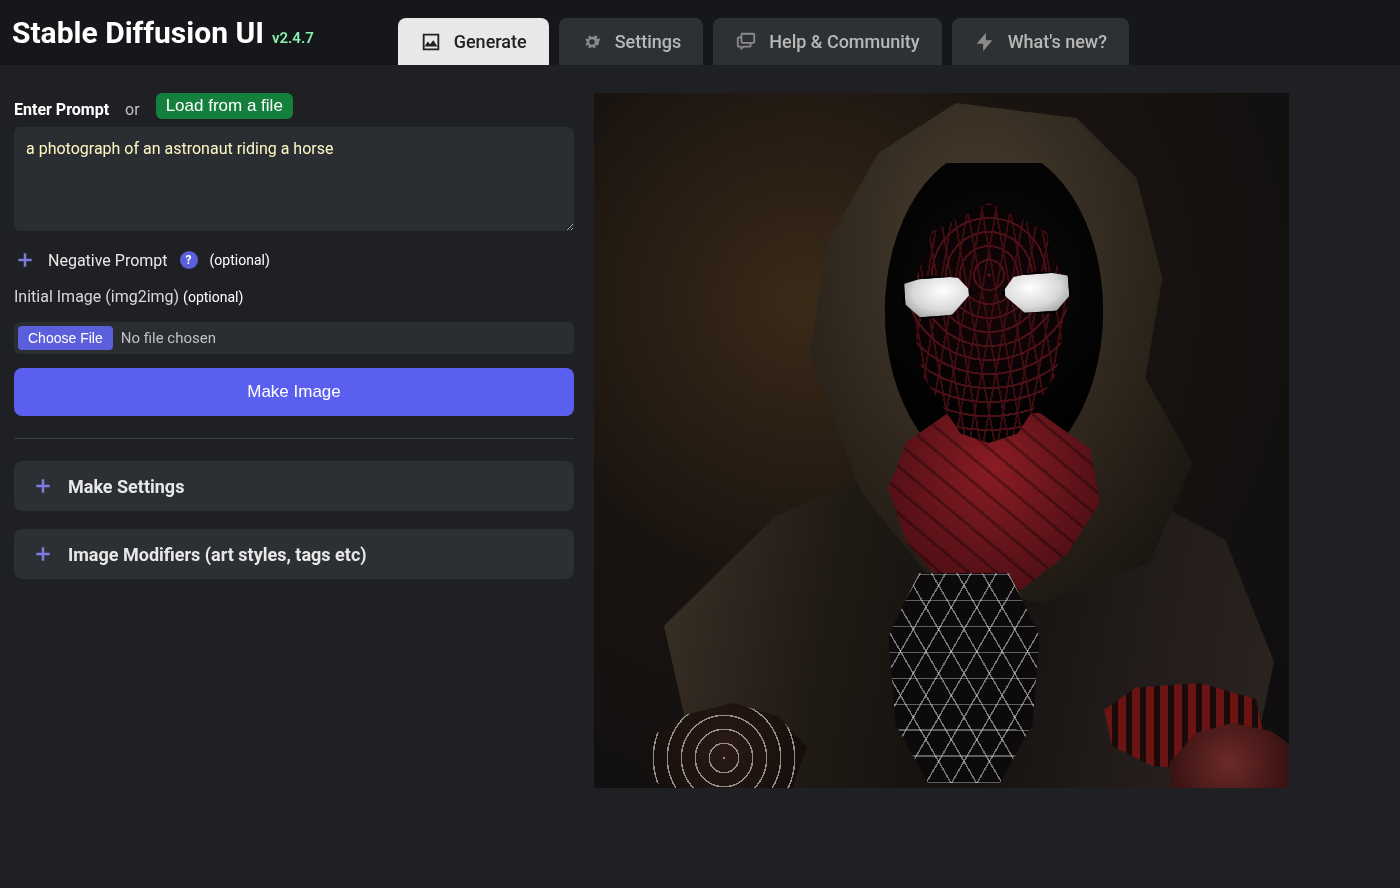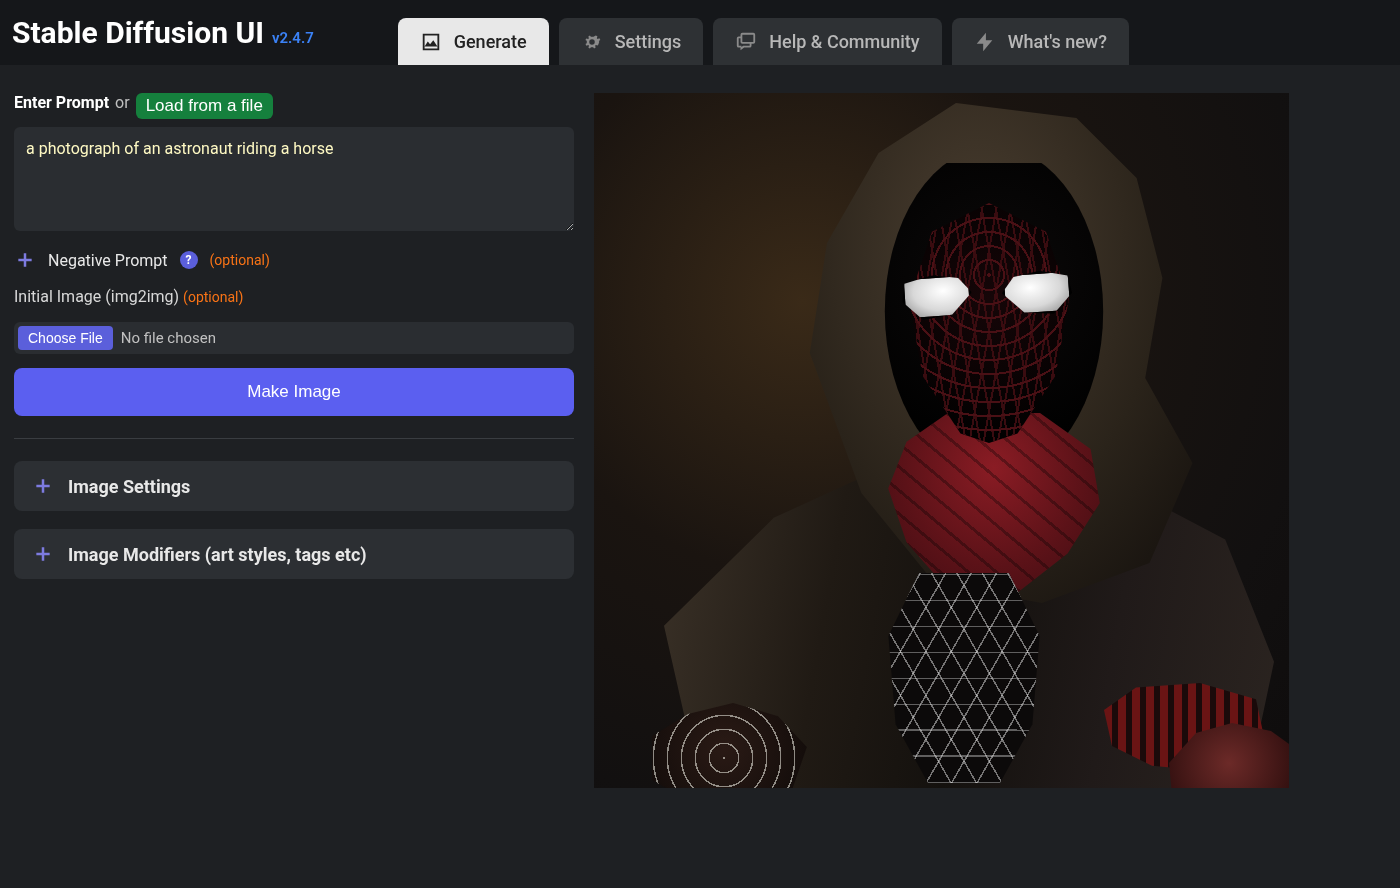--- a/index.html
+++ b/index.html
@@ -24,21 +24,21 @@
     font-weight: 700;
     color: #fff;
     display: flex;
     align-items: baseline;
     gap: 8px;
     margin-right: 60px;
   }
   .version {
     font-size: 15px;
     font-weight: 600;
-    color: #3b82f6;
+    color: #86efac;
   }
   .tabs {
     display: flex;
     gap: 10px;
     align-items: flex-end;
     height: 100%;
     padding-top: 20px;
   }
   .tab {
     background: #2e3134;
@@ -70,22 +70,22 @@
     width: 560px;
     flex-shrink: 0;
   }
   .content {
     flex: 1;
     display: flex;
     justify-content: flex-start;
   }
   .label-row {
     display: flex;
-    align-items: flex-start;
-    gap: 6px;
+    align-items: flex-end;
+    gap: 16px;
     margin-bottom: 8px;
     font-size: 16px;
   }
   .label-strong { font-weight: 700; color: #fff; }
   .label-or { color: #c0c0c0; font-weight: 400; }
   .pill-btn {
     background: #15803d;
     color: #fff;
     border: none;
     border-radius: 6px;
@@ -120,21 +120,21 @@
   .help-badge {
     background: #5b5fdb;
     color: #fff;
     width: 18px; height: 18px;
     border-radius: 50%;
     display: inline-flex;
     align-items: center; justify-content: center;
     font-size: 12px;
     font-weight: 700;
   }
-  .optional { color: #f97316; font-size: 14px; }
+  .optional { color: #ffffff; font-size: 14px; }
   .initial-row {
     margin-top: 16px;
     font-size: 16px;
     color: #d8d8d8;
   }
   .file-row {
     background: #2a2d31;
     border-radius: 6px;
     padding: 4px;
     margin-top: 16px;
@@ -362,21 +362,21 @@
     <button class="make-btn">Make Image</button>
 
     <hr class="divider">
 
     <div class="expander">
       <span class="plus-icon">
         <svg viewBox="0 0 24 24" fill="none">
             <path d="M12 4v16M4 12h16"></path>
           </svg>
       </span>
-      <span>Image Settings</span>
+      <span>Make Settings</span>
     </div>
 
     <div class="expander">
       <span class="plus-icon">
         <svg viewBox="0 0 24 24" fill="none">
             <path d="M12 4v16M4 12h16"></path>
           </svg>
       </span>
       <span>Image Modifiers (art styles, tags etc)</span>
     </div>

